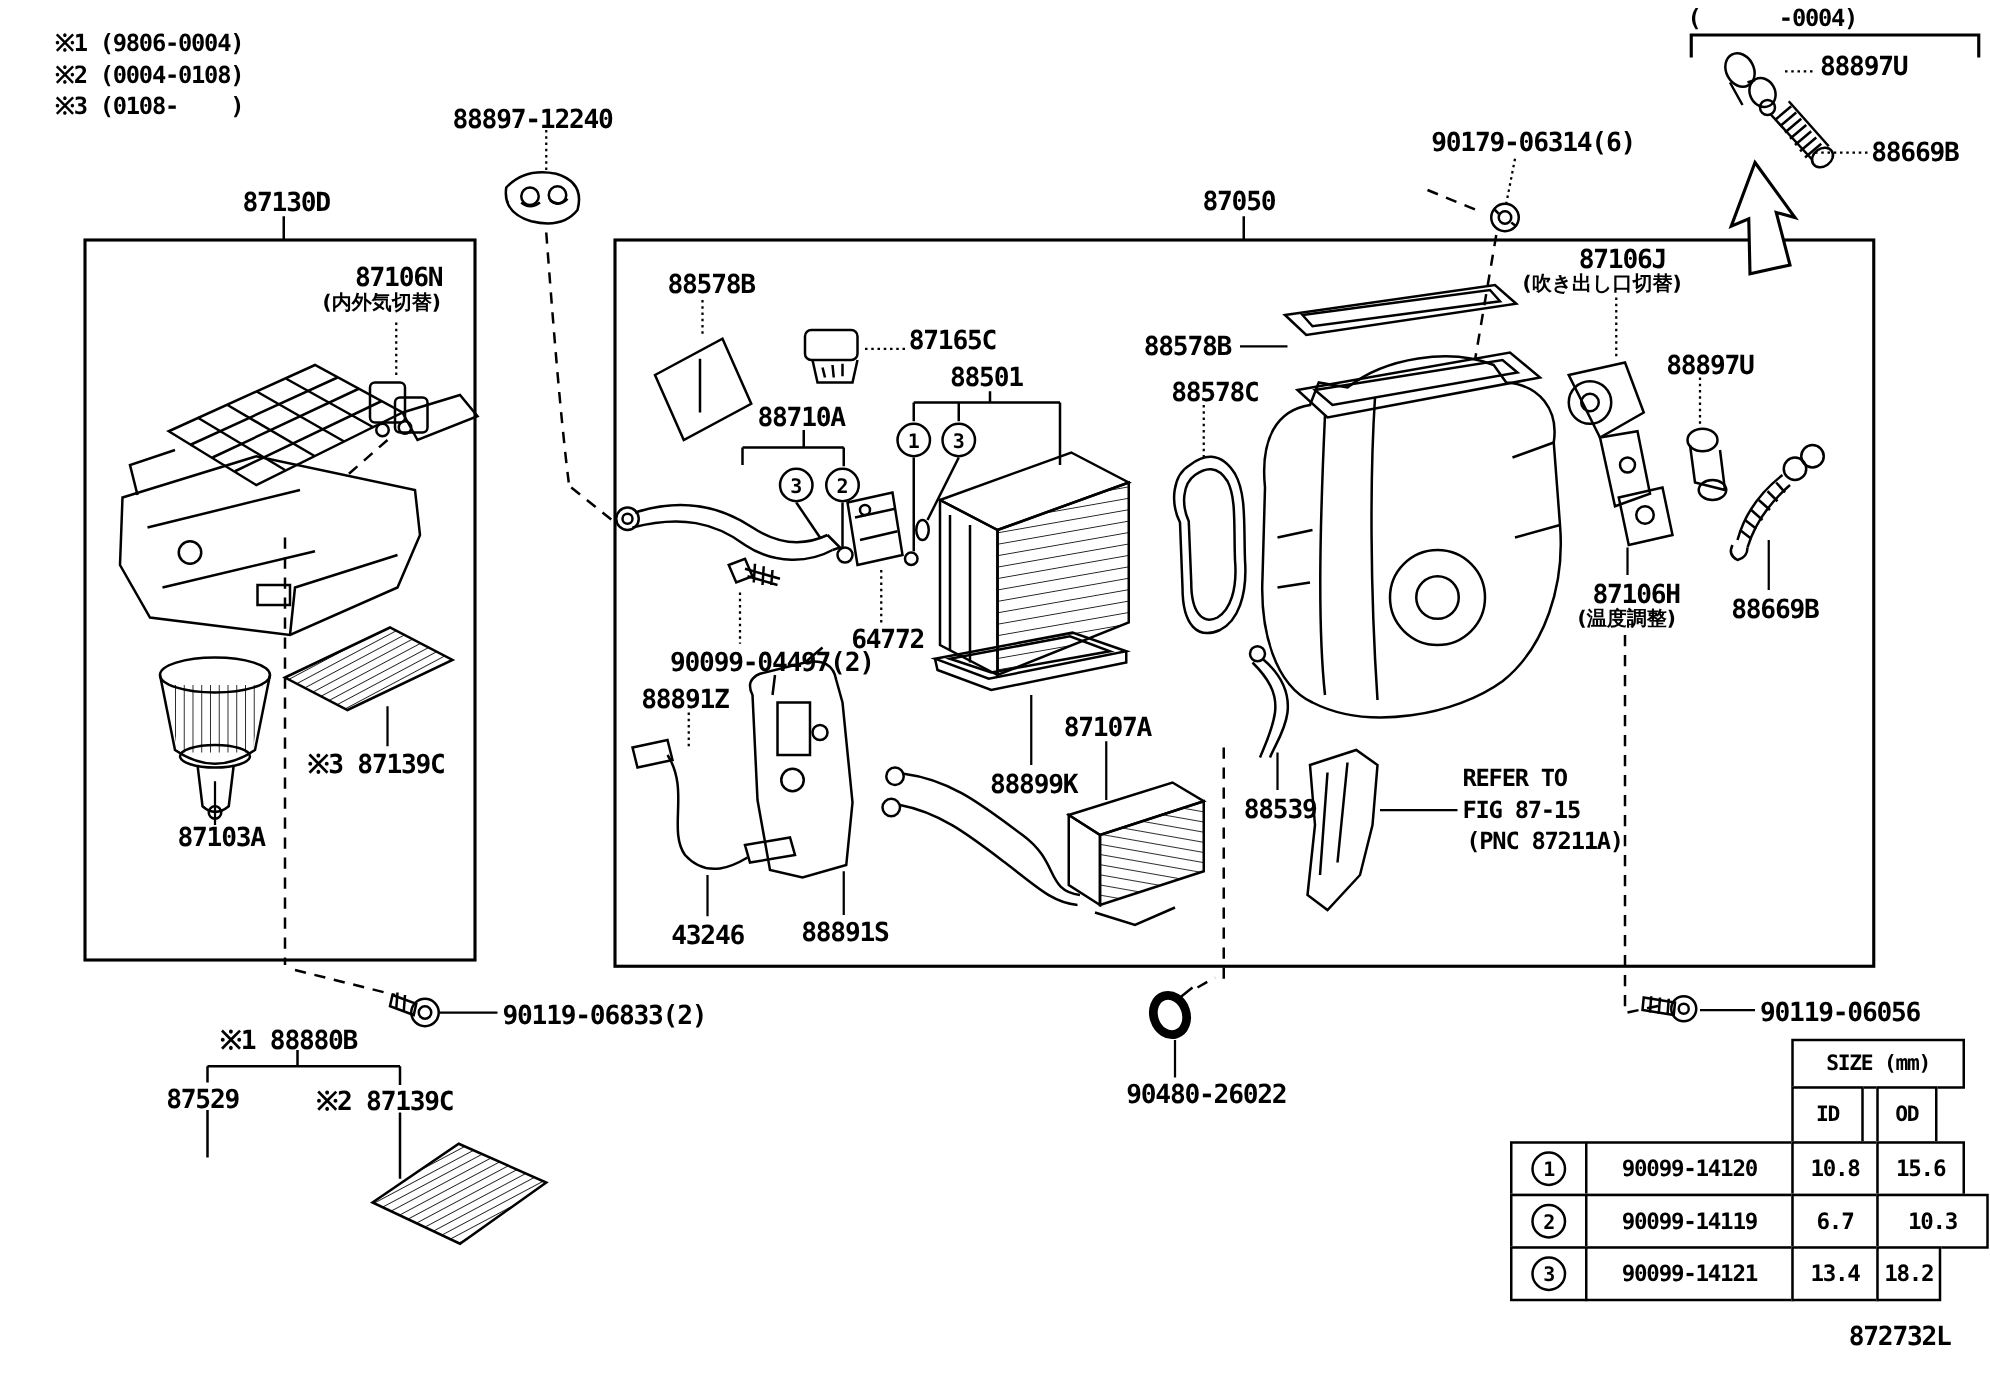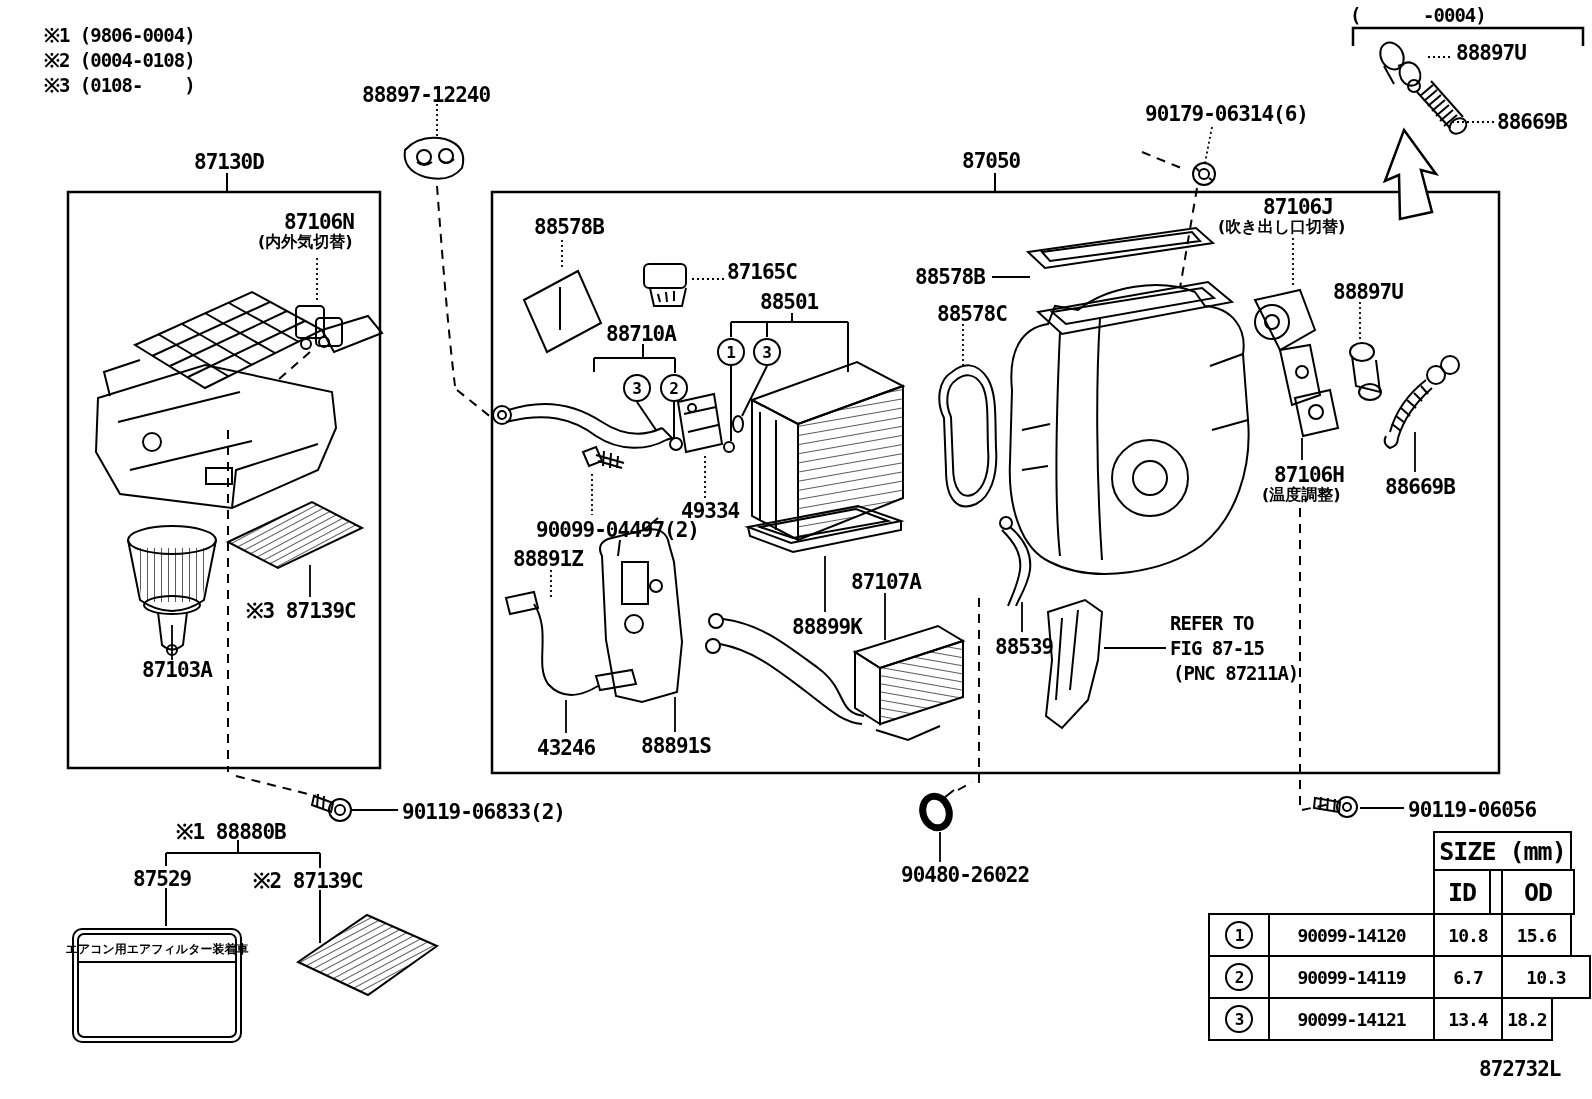--- a/index.html
+++ b/index.html
@@ -10,21 +10,21 @@
        letter-spacing:-1px;white-space:pre;color:#000;}
   .lbl.note{font-size:19px;}
   .lbl.jp{font:700 16px/1.05 "DejaVu Sans","Liberation Sans",sans-serif;letter-spacing:0;}
   .lbl.ref{font-size:19px;}
   .callout{position:absolute;width:28px;height:28px;border:2px solid #000;border-radius:50%;
        background:#fff;display:flex;align-items:center;justify-content:center;
        font:700 16px "DejaVu Sans Mono",monospace;box-sizing:border-box;}
   .tcell{position:absolute;border:2px solid #000;background:#fff;box-sizing:border-box;
        display:flex;align-items:center;justify-content:center;
        font:700 18px "DejaVu Sans Mono","Liberation Mono",monospace;letter-spacing:-1px;}
-  .tcell.hdr{font-size:25px;}
+  .tcell.hdr{font-size:17px;}
   .sticker{position:absolute;left:72px;top:928px;width:170px;height:115px;border:2px solid #000;
        border-radius:10px;background:#fff;box-sizing:border-box;}
   .sticker .inner{position:absolute;left:3px;top:3px;right:3px;bottom:3px;border:2px solid #000;
        border-radius:7px;}
   .sticker .strip{position:absolute;left:0;top:2px;right:0;height:24px;border-bottom:2px solid #000;
        display:flex;align-items:center;justify-content:center;
        font:700 12px "DejaVu Sans","Liberation Sans",sans-serif;white-space:nowrap;}
 </style>
 </head>
 <body>
@@ -351,21 +351,21 @@
 <div class="lbl" style="left:246px;top:600px">※3 87139C</div>
 
 <div class="lbl" style="left:962px;top:150px">87050</div>
 <div class="lbl" style="left:1145px;top:103px">90179-06314(6)</div>
 
 <div class="lbl" style="left:534px;top:216px">88578B</div>
 <div class="lbl" style="left:727px;top:261px">87165C</div>
 <div class="lbl" style="left:760px;top:291px">88501</div>
 <div class="lbl" style="left:606px;top:323px">88710A</div>
 <div class="lbl" style="left:536px;top:519px">90099-04497(2)</div>
-<div class="lbl" style="left:681px;top:500px">49334</div>
+<div class="lbl" style="left:681px;top:500px">64772</div>
 <div class="lbl" style="left:513px;top:548px">88891Z</div>
 <div class="lbl" style="left:537px;top:737px">43246</div>
 <div class="lbl" style="left:641px;top:735px">88891S</div>
 <div class="lbl" style="left:792px;top:616px">88899K</div>
 <div class="lbl" style="left:851px;top:571px">87107A</div>
 
 <div class="lbl" style="left:915px;top:266px">88578B</div>
 <div class="lbl" style="left:937px;top:303px">88578C</div>
 <div class="lbl" style="left:1263px;top:196px">87106J</div>
 <div class="lbl jp" style="left:1218px;top:219px">(吹き出し口切替)</div>
@@ -389,30 +389,25 @@
 <div class="lbl" style="left:253px;top:870px">※2 87139C</div>
 <div class="lbl" style="left:901px;top:864px">90480-26022</div>
 <div class="lbl" style="left:1408px;top:799px">90119-06056</div>
 <div class="lbl" style="left:1479px;top:1058px">872732L</div>
 
 <div class="callout" style="left:717px;top:338px">1</div>
 <div class="callout" style="left:753px;top:338px">3</div>
 <div class="callout" style="left:623px;top:374px">3</div>
 <div class="callout" style="left:660px;top:374px">2</div>
 
-<div class="sticker">
-  <div class="inner">
-    <div class="strip">エアコン用エアフィルター装着車</div>
-  </div>
-</div>
 
 <div>
   <div class="tcell hdr" style="left:1433px;top:831px;width:139px;height:40px">SIZE (mm)</div>
   <div class="tcell hdr" style="left:1433px;top:869px;width:58px;height:46px">ID</div>
-  <div class="tcell hdr" style="left:1501px;top:869px;width:74px;height:46px">OD</div>
+  <div class="tcell hdr" style="left:1501px;top:869px;width:49px;height:46px">OD</div>
 
   <div class="tcell" style="left:1208px;top:913px;width:62px;height:44px">
     <div class="callout" style="position:static">1</div>
   </div>
   <div class="tcell" style="left:1268px;top:913px;width:167px;height:44px">90099-14120</div>
   <div class="tcell" style="left:1433px;top:913px;width:70px;height:44px">10.8</div>
   <div class="tcell" style="left:1501px;top:913px;width:71px;height:44px">15.6</div>
 
   <div class="tcell" style="left:1208px;top:955px;width:62px;height:44px">
     <div class="callout" style="position:static">2</div>

